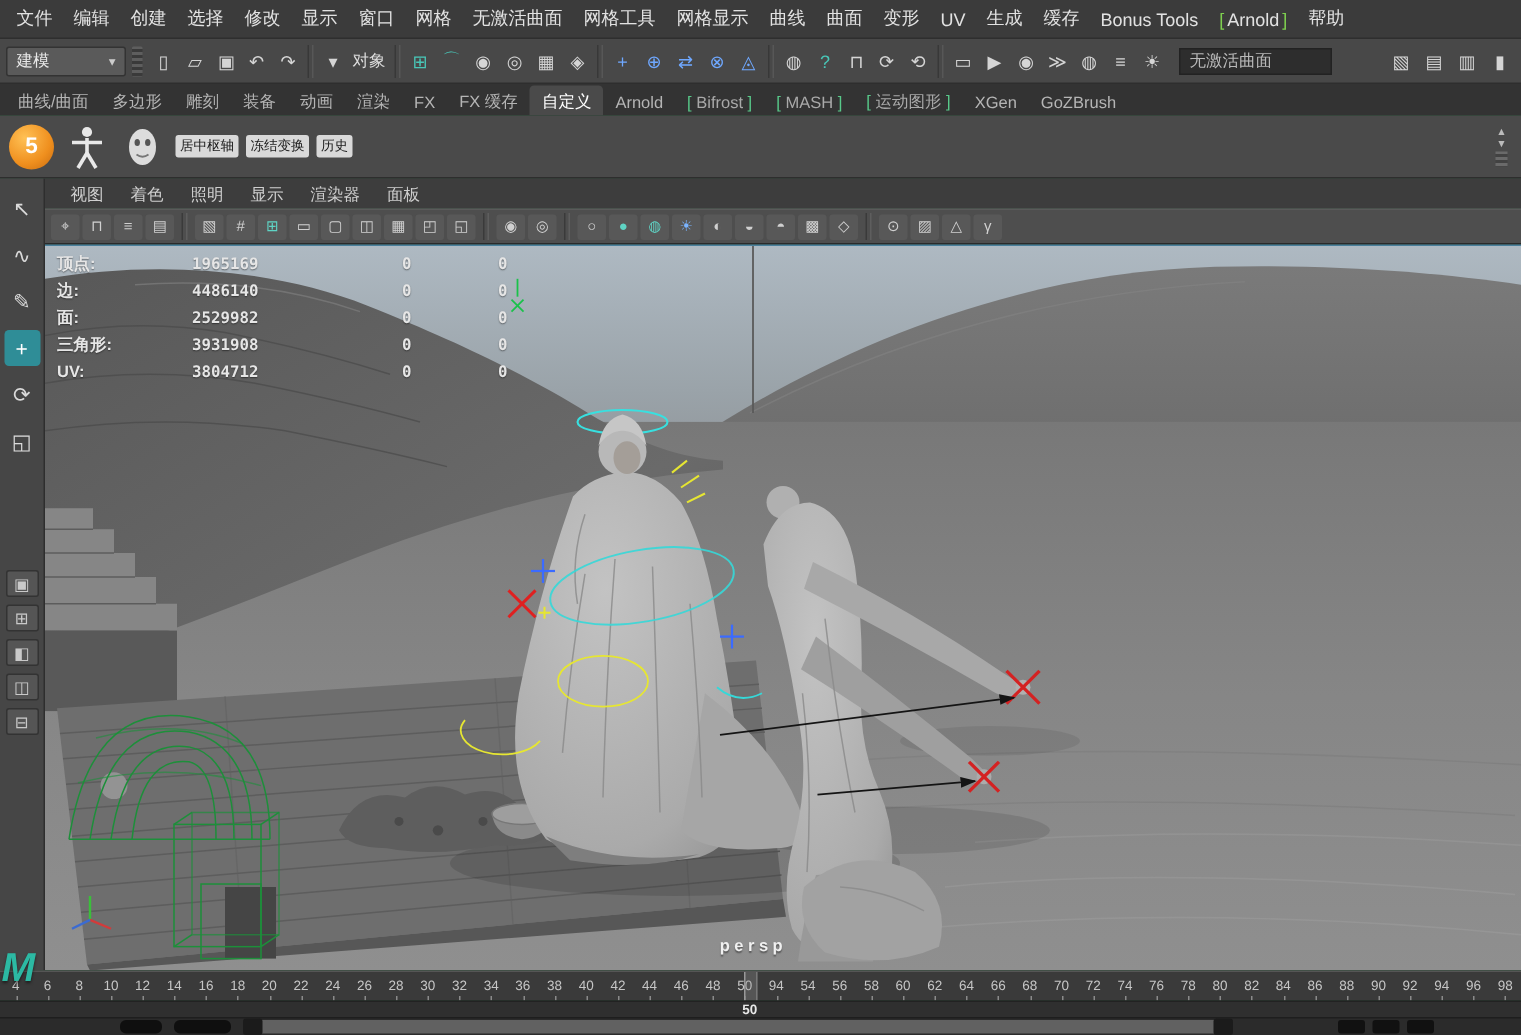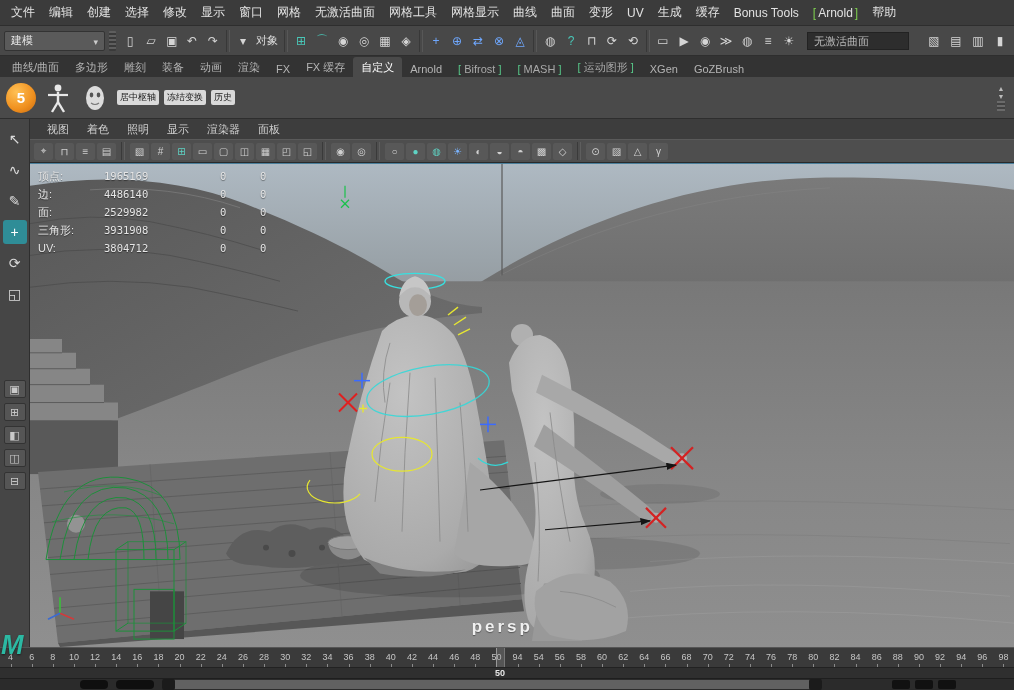--- a/index.html
+++ b/index.html
@@ -9,21 +9,21 @@
 
   
   .menubar { height:26px; background:#3b3b3b; border-bottom:1px solid #2e2e2e; display:flex; align-items:center; padding-left:4px; overflow:hidden; white-space:nowrap; }
   .menu-item { padding:0 7px; font-size:12px; color:#e2e2e2; cursor:default; flex:0 0 auto; }
   .menu-item.bracket::before { content:"["; color:#7ecf4f; margin-right:2px; }
   .menu-item.bracket::after { content:"]"; color:#7ecf4f; margin-left:2px; }
 
   
   .statusline { height:30px; background:#484848; border-bottom:1px solid #2e2e2e; display:flex; align-items:center; padding:0 4px; overflow:hidden; }
   .statusline > * { flex:0 0 auto; }
-  .mode-select { width:101px; height:20px; background:#5a5a5a; border:1px solid #333; border-radius:2px; display:flex; align-items:center; justify-content:space-between; padding:0 6px; font-size:11px; color:#e8e8e8; }
+  .mode-select { width:80px; height:20px; background:#5a5a5a; border:1px solid #333; border-radius:2px; display:flex; align-items:center; justify-content:space-between; padding:0 6px; font-size:11px; color:#e8e8e8; }
   .mode-select .caret::after { content:"▾"; font-size:9px; color:#ccc; }
   .grip { width:7px; height:20px; margin:0 4px; background:repeating-linear-gradient(to bottom,#5e5e5e 0 2px,#3a3a3a 2px 4px); border-radius:1px; }
   .sl-sep { width:4px; height:22px; border-left:1px solid #383838; border-right:1px solid #575757; margin:0 3px; }
   .sl-group { display:flex; align-items:center; gap:1px; }
   .sl-icon { width:20px; height:20px; display:flex; align-items:center; justify-content:center; font-size:12px; color:#d5d5d5; border-radius:2px; }
   .sl-icon.teal { color:#49c7b8; }
   .sl-icon.blue { color:#6fa8ff; }
   .obj-label { font-size:11px; color:#ddd; margin:16px 3px; }
   .surface-field { width:102px; height:18px; background:#2d2d2d; border:1px solid #222; color:#b9b9b9; font-size:11px; line-height:16px; padding:0 6px; margin-left:8px; overflow:hidden; white-space:nowrap; }
   .sl-right { margin-left:auto; display:flex; gap:2px; }
@@ -60,23 +60,23 @@
   .panel-toolbar { height:24px; background:#4e4e4e; border-top:1px solid #5a5a5a; border-bottom:1px solid #2a2a2a; display:flex; align-items:center; padding:0 4px; gap:2px; overflow:hidden; }
   .pt-icon { width:19px; height:17px; background:#585858; border-radius:2px; font-size:10px; color:#d0d0d0; display:flex; align-items:center; justify-content:center; flex:0 0 auto; }
   .pt-icon.teal { color:#5fd3c4; }
   .pt-icon.blue { color:#7ab4ff; }
   .pt-sep { width:4px; height:18px; border-left:1px solid #3a3a3a; border-right:1px solid #5e5e5e; margin:0 3px; flex:0 0 auto; }
   .pt-group { display:flex; gap:2px; }
 
   .viewport { flex:1; position:relative; overflow:hidden; border-top:1px solid #4a7f9b; min-height:0; }
   .viewport svg.scene { position:absolute; inset:0; width:100%; height:100%; }
   .hud { position:absolute; top:3px; left:8px; }
-  .hud-row { display:grid; grid-template-columns:66px 116px 40px 40px; font-size:11px; font-weight:normal; color:#e6e6e6; text-shadow:0 1px 1px rgba(0,0,0,.45); line-height:18px; }
+  .hud-row { display:grid; grid-template-columns:66px 116px 40px 40px; font-size:11px; font-weight:bold; color:#e6e6e6; text-shadow:0 1px 1px rgba(0,0,0,.45); line-height:18px;gap:24px; }
   .hud-row .num { font-family:"DejaVu Sans Mono","Liberation Mono",monospace; font-size:10.5px; }
-  .persp-label { position:absolute; left:48%; bottom:10px; transform:translateX(-50%); font-size:17px; font-weight:bold; letter-spacing:3px; color:#f0f0f0; text-shadow:0 1px 1px rgba(0,0,0,.4);margin-top:27px; }
+  .persp-label { position:absolute; left:48%; bottom:10px; transform:translateX(-50%); font-size:11px; font-weight:bold; letter-spacing:3px; color:#f0f0f0; text-shadow:0 1px 1px rgba(0,0,0,.4);margin-top:27px; }
 
   
   .timeline { height:20px; background:#3a3a3a; border-top:1px solid #555; display:flex; position:relative; }
   .tick { flex:1; text-align:center; font-size:9px; color:#c6c6c6; line-height:19px; position:relative; }
   .tick::after { content:""; position:absolute; left:50%; bottom:0; width:1px; height:3px; background:#8a8a8a; }
   .playhead { position:absolute; top:0; bottom:0; left:48.9%; width:9px; background:rgba(150,150,150,.30); border-left:1px solid #999; border-right:1px solid #777; }
   .frame-row { height:11px; background:#2f2f2f; border-top:1px solid #222; position:relative; }
   .current-frame { position:absolute; left:49.3%; transform:translateX(-50%); top:0; font-size:9px; font-weight:bold; color:#e8e8e8; line-height:11px; }
   .range-row { height:12px; background:#2b2b2b; border-top:1px solid #1e1e1e; display:flex; align-items:center; gap:8px; padding:0 4px; }
   .rr-spacer { width:68px; }

